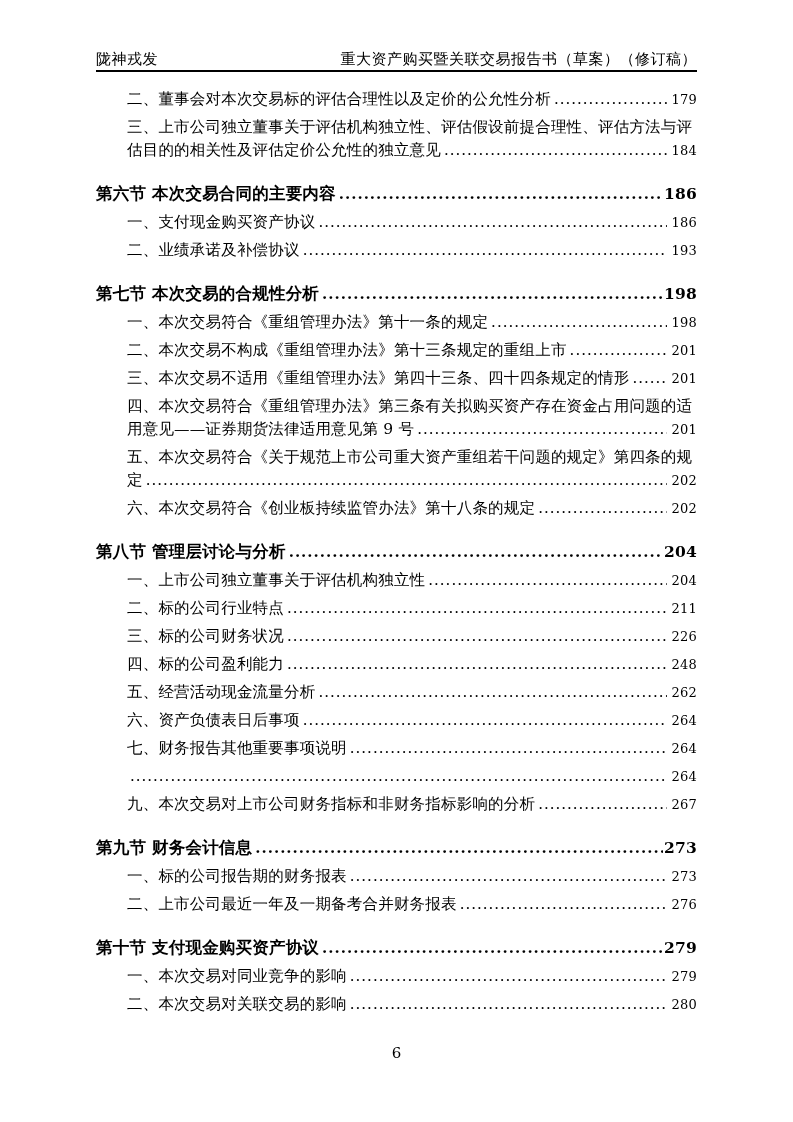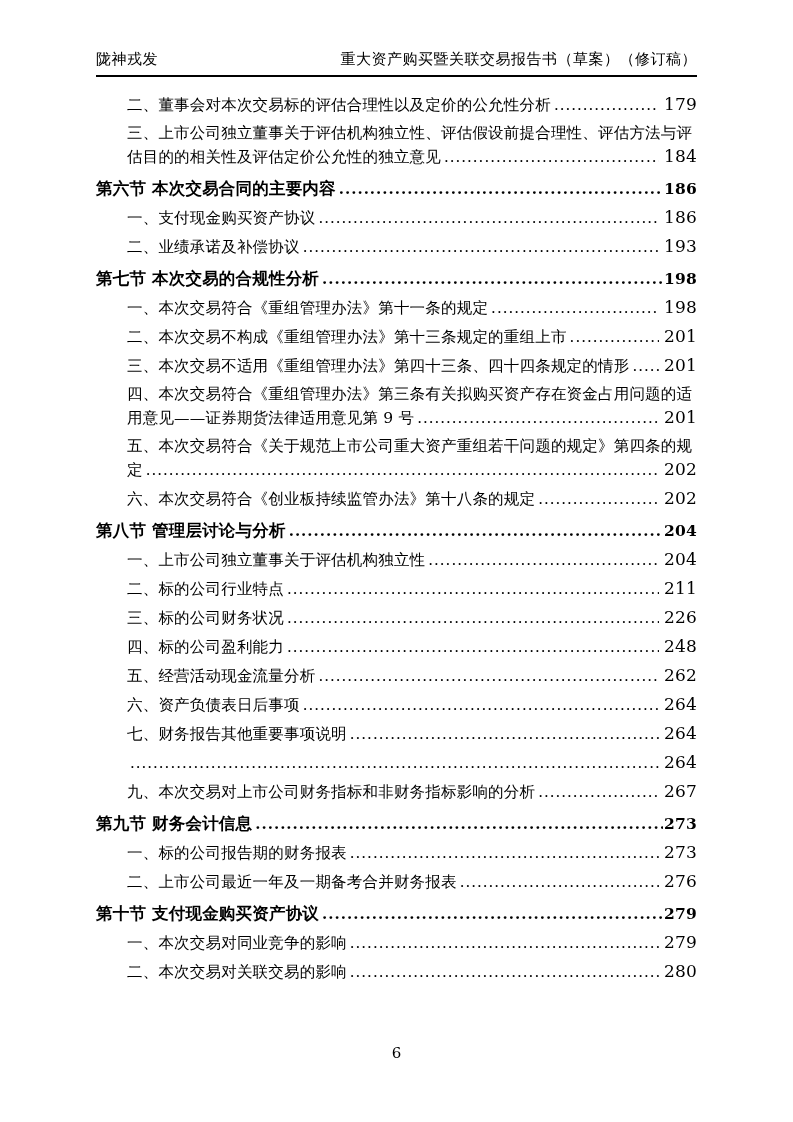--- a/index.html
+++ b/index.html
@@ -21,36 +21,35 @@
     padding: 48px 96px 0 96px;
     box-sizing: border-box;
   }
   .header {
     display: flex;
     justify-content: space-between;
     align-items: flex-end;
     font-size: 15px;
     line-height: 22px;
     letter-spacing: 0.5px;
-    padding-bottom: 5px;
     border-bottom: 2px solid #000000;
   }
   .toc {
     margin-top: 16px;
   }
   .entry {
     margin-bottom: 5px;
     letter-spacing: 0.2px;
   }
   .entry.sub {
     padding-left: 31px;
     font-size: 15.5px;
   }
   .entry.section {
-    margin-top: 8px;
+    margin-top: 20px;
     font-size: 16.5px;
     font-weight: bold;
   }
   .line {
     line-height: 23px;
     white-space: nowrap;
   }
   .line.last {
     display: flex;
     align-items: baseline;
@@ -64,21 +63,21 @@
     white-space: nowrap;
     margin-left: 3px;
     font-size: 15px;
     letter-spacing: 1px;
   }
   .dots::before {
     content: "..........................................................................................................................................................................";
   }
   .pagenum {
     flex: 0 0 auto;
-    font-size: 17px;
+    font-size: 13px;
   }
   .entry.sub .pagenum { padding-left: 5px; }
   .entry.section .pagenum {
     padding-left: 1px;
     font-weight: bold;
     font-size: 15.5px;
   }
   .footer {
     position: absolute;
     left: 0;

